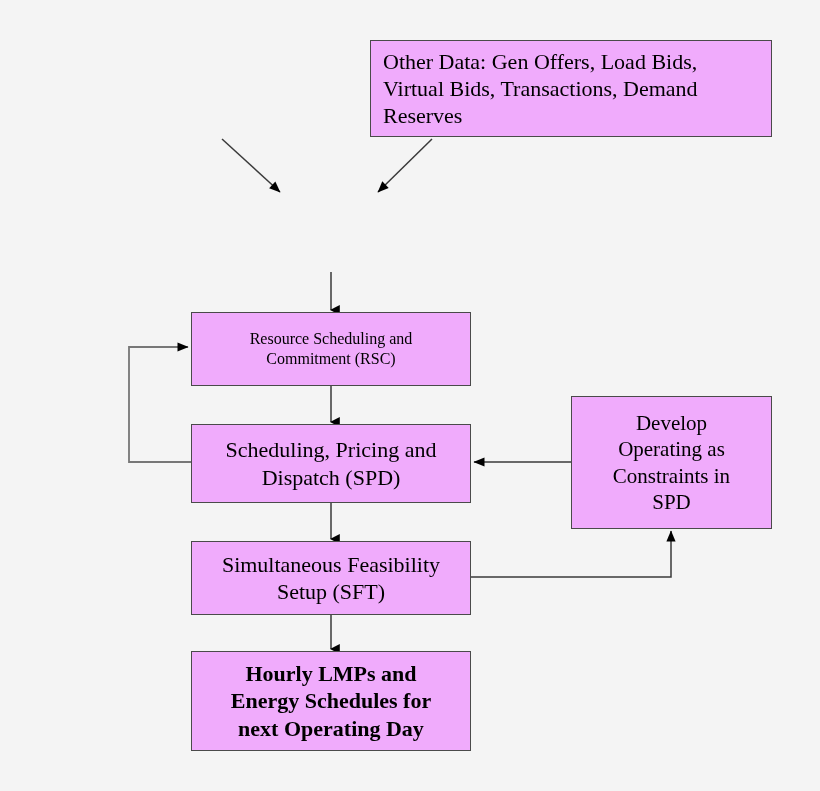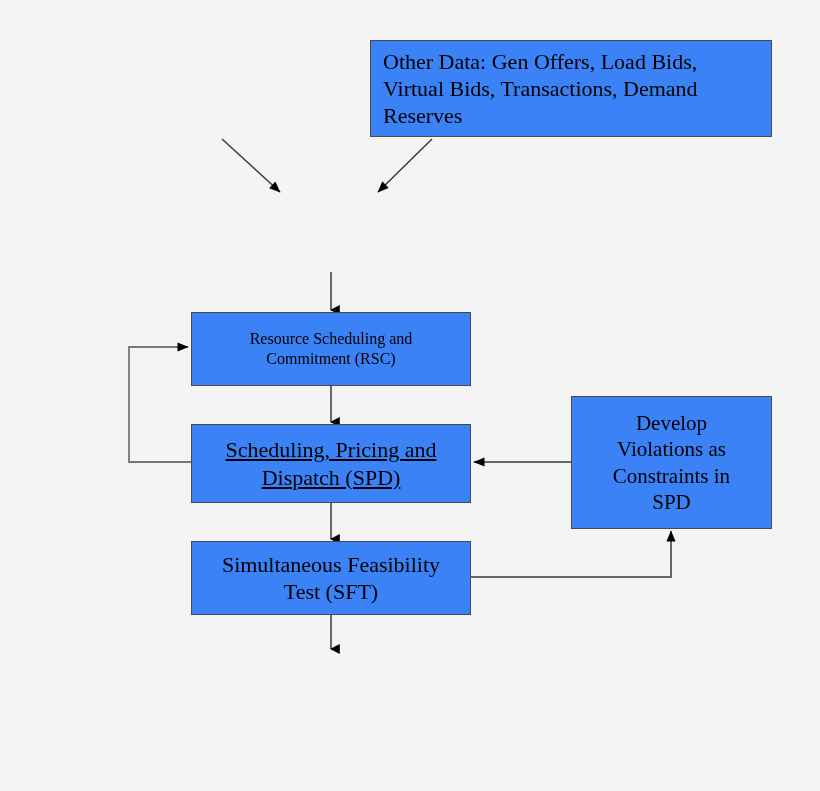--- a/index.html
+++ b/index.html
@@ -11,21 +11,21 @@
     position: relative;
     width: 820px;
     height: 791px;
     background: #f4f4f4;
     overflow: hidden;
     font-family: "Liberation Serif", "DejaVu Serif", serif;
   }
   .node {
     position: absolute;
     box-sizing: border-box;
-    background: #3b82f6;
+    background: #f0abfc;
     border: 1.6px solid #4a4a4a;
     display: flex;
     align-items: center;
     justify-content: center;
     text-align: center;
     color: #000000;
     line-height: 1.24;
     padding: 2px 6px;
     white-space: pre-line;
     z-index: 2;
@@ -36,21 +36,21 @@
     top: 0;
     width: 820px;
     height: 791px;
     z-index: 1;
     pointer-events: none;
   }
   .n-network   { left: 50px;  top: 41px;  width: 242px; height: 96px;  font-size: 24px; }
   .n-otherdata { left: 370px; top: 40px;  width: 402px; height: 97px;  font-size: 22px; text-align: left; justify-content: flex-start; padding-left: 12px; }
   .n-dacase    { left: 211px; top: 195px; width: 239px; height: 77px;  font-size: 24px; }
   .n-rsc       { left: 191px; top: 312px; width: 280px; height: 74px;  font-size: 16px; }
-  .n-spd       { left: 191px; top: 424px; width: 280px; height: 79px;  font-size: 22px; text-decoration: underline; }
+  .n-spd       { left: 191px; top: 424px; width: 280px; height: 79px;  font-size: 22px; }
   .n-sft       { left: 191px; top: 541px; width: 280px; height: 74px;  font-size: 22px; }
   .n-lmp       { left: 191px; top: 651px; width: 280px; height: 100px; font-size: 22px; font-weight: bold; }
   .n-violations{ left: 571px; top: 396px; width: 201px; height: 133px; font-size: 21px; }
 </style>
 </head>
 <body>
 
 <div id="canvas">
 
   <svg id="edges" viewBox="0 0 820 791" width="820" height="791" xmlns="http://www.w3.org/2000/svg">
@@ -88,21 +88,24 @@
 Reserves</div>
 
 
   <div class="node n-rsc">Resource Scheduling and
 Commitment (RSC)</div>
 
   <div class="node n-spd">Scheduling, Pricing and
 Dispatch (SPD)</div>
 
   <div class="node n-sft">Simultaneous Feasibility
-Test (SFT)</div>
+Setup (SFT)</div>
 
+  <div class="node n-lmp">Hourly LMPs and
+Energy Schedules for
+next Operating Day</div>
 
   <div class="node n-violations">Develop
-Violations as
+Operating as
 Constraints in
 SPD</div>
 
 </div>
 
 </body></html>

